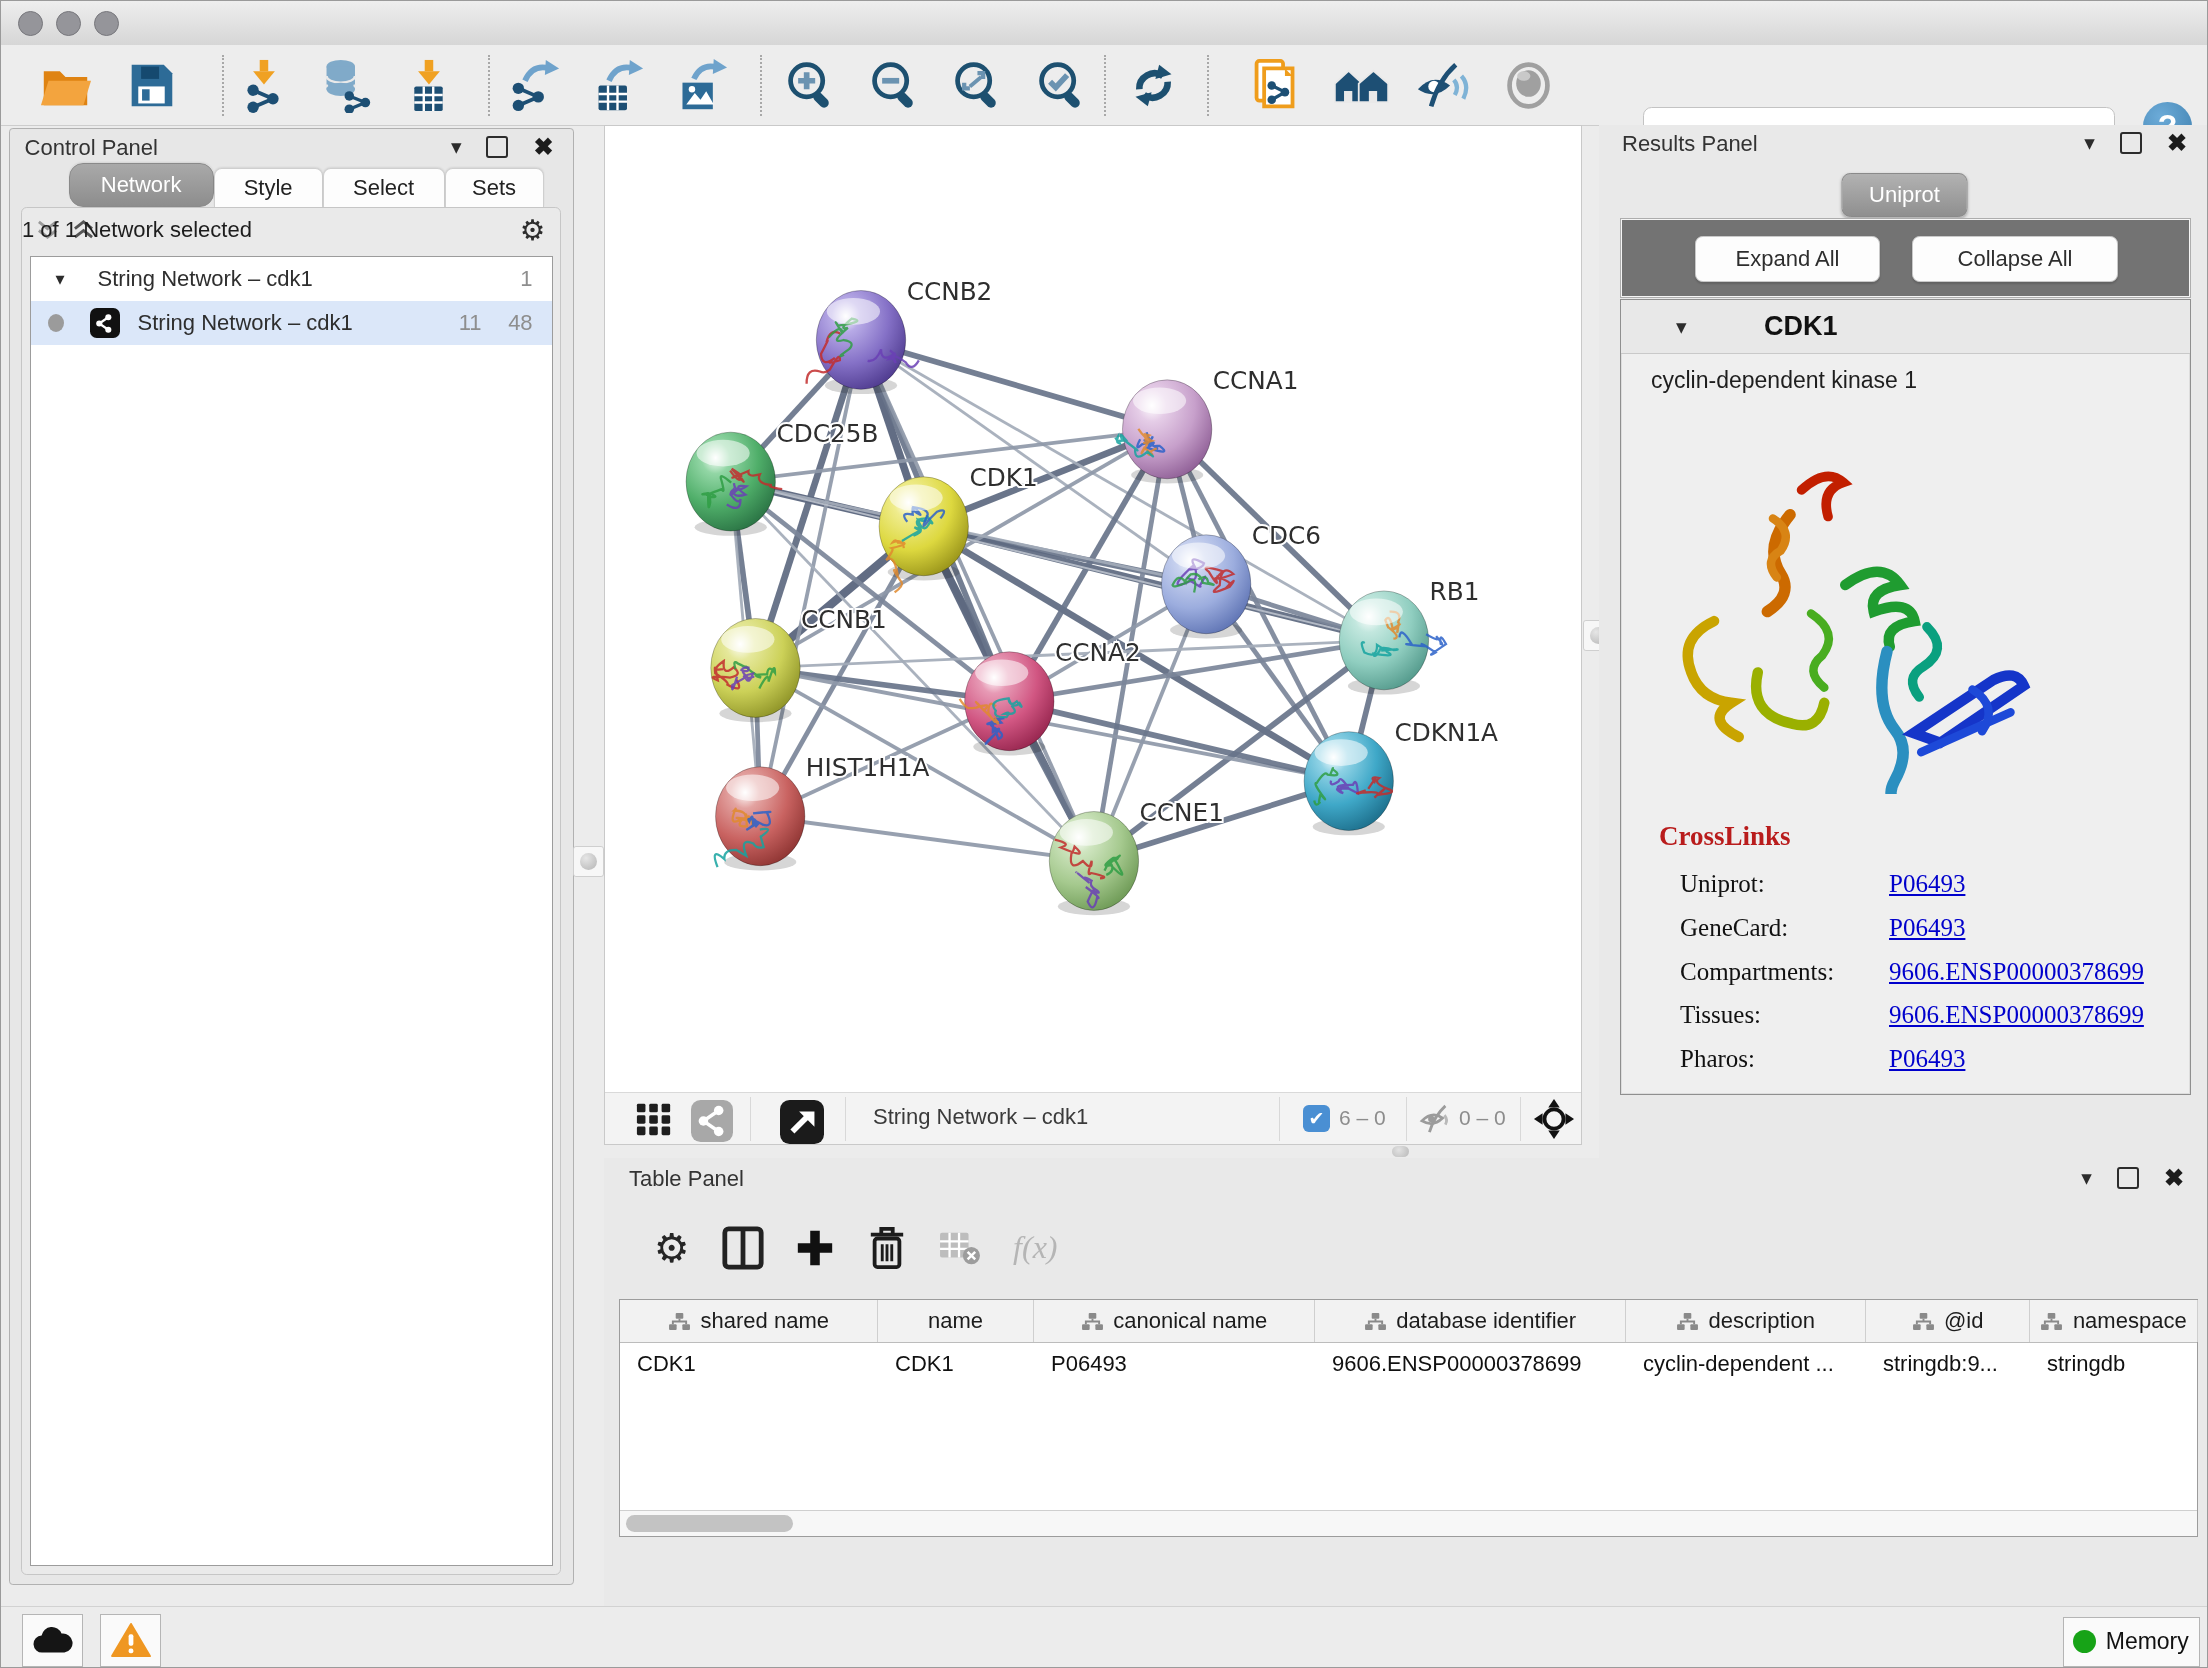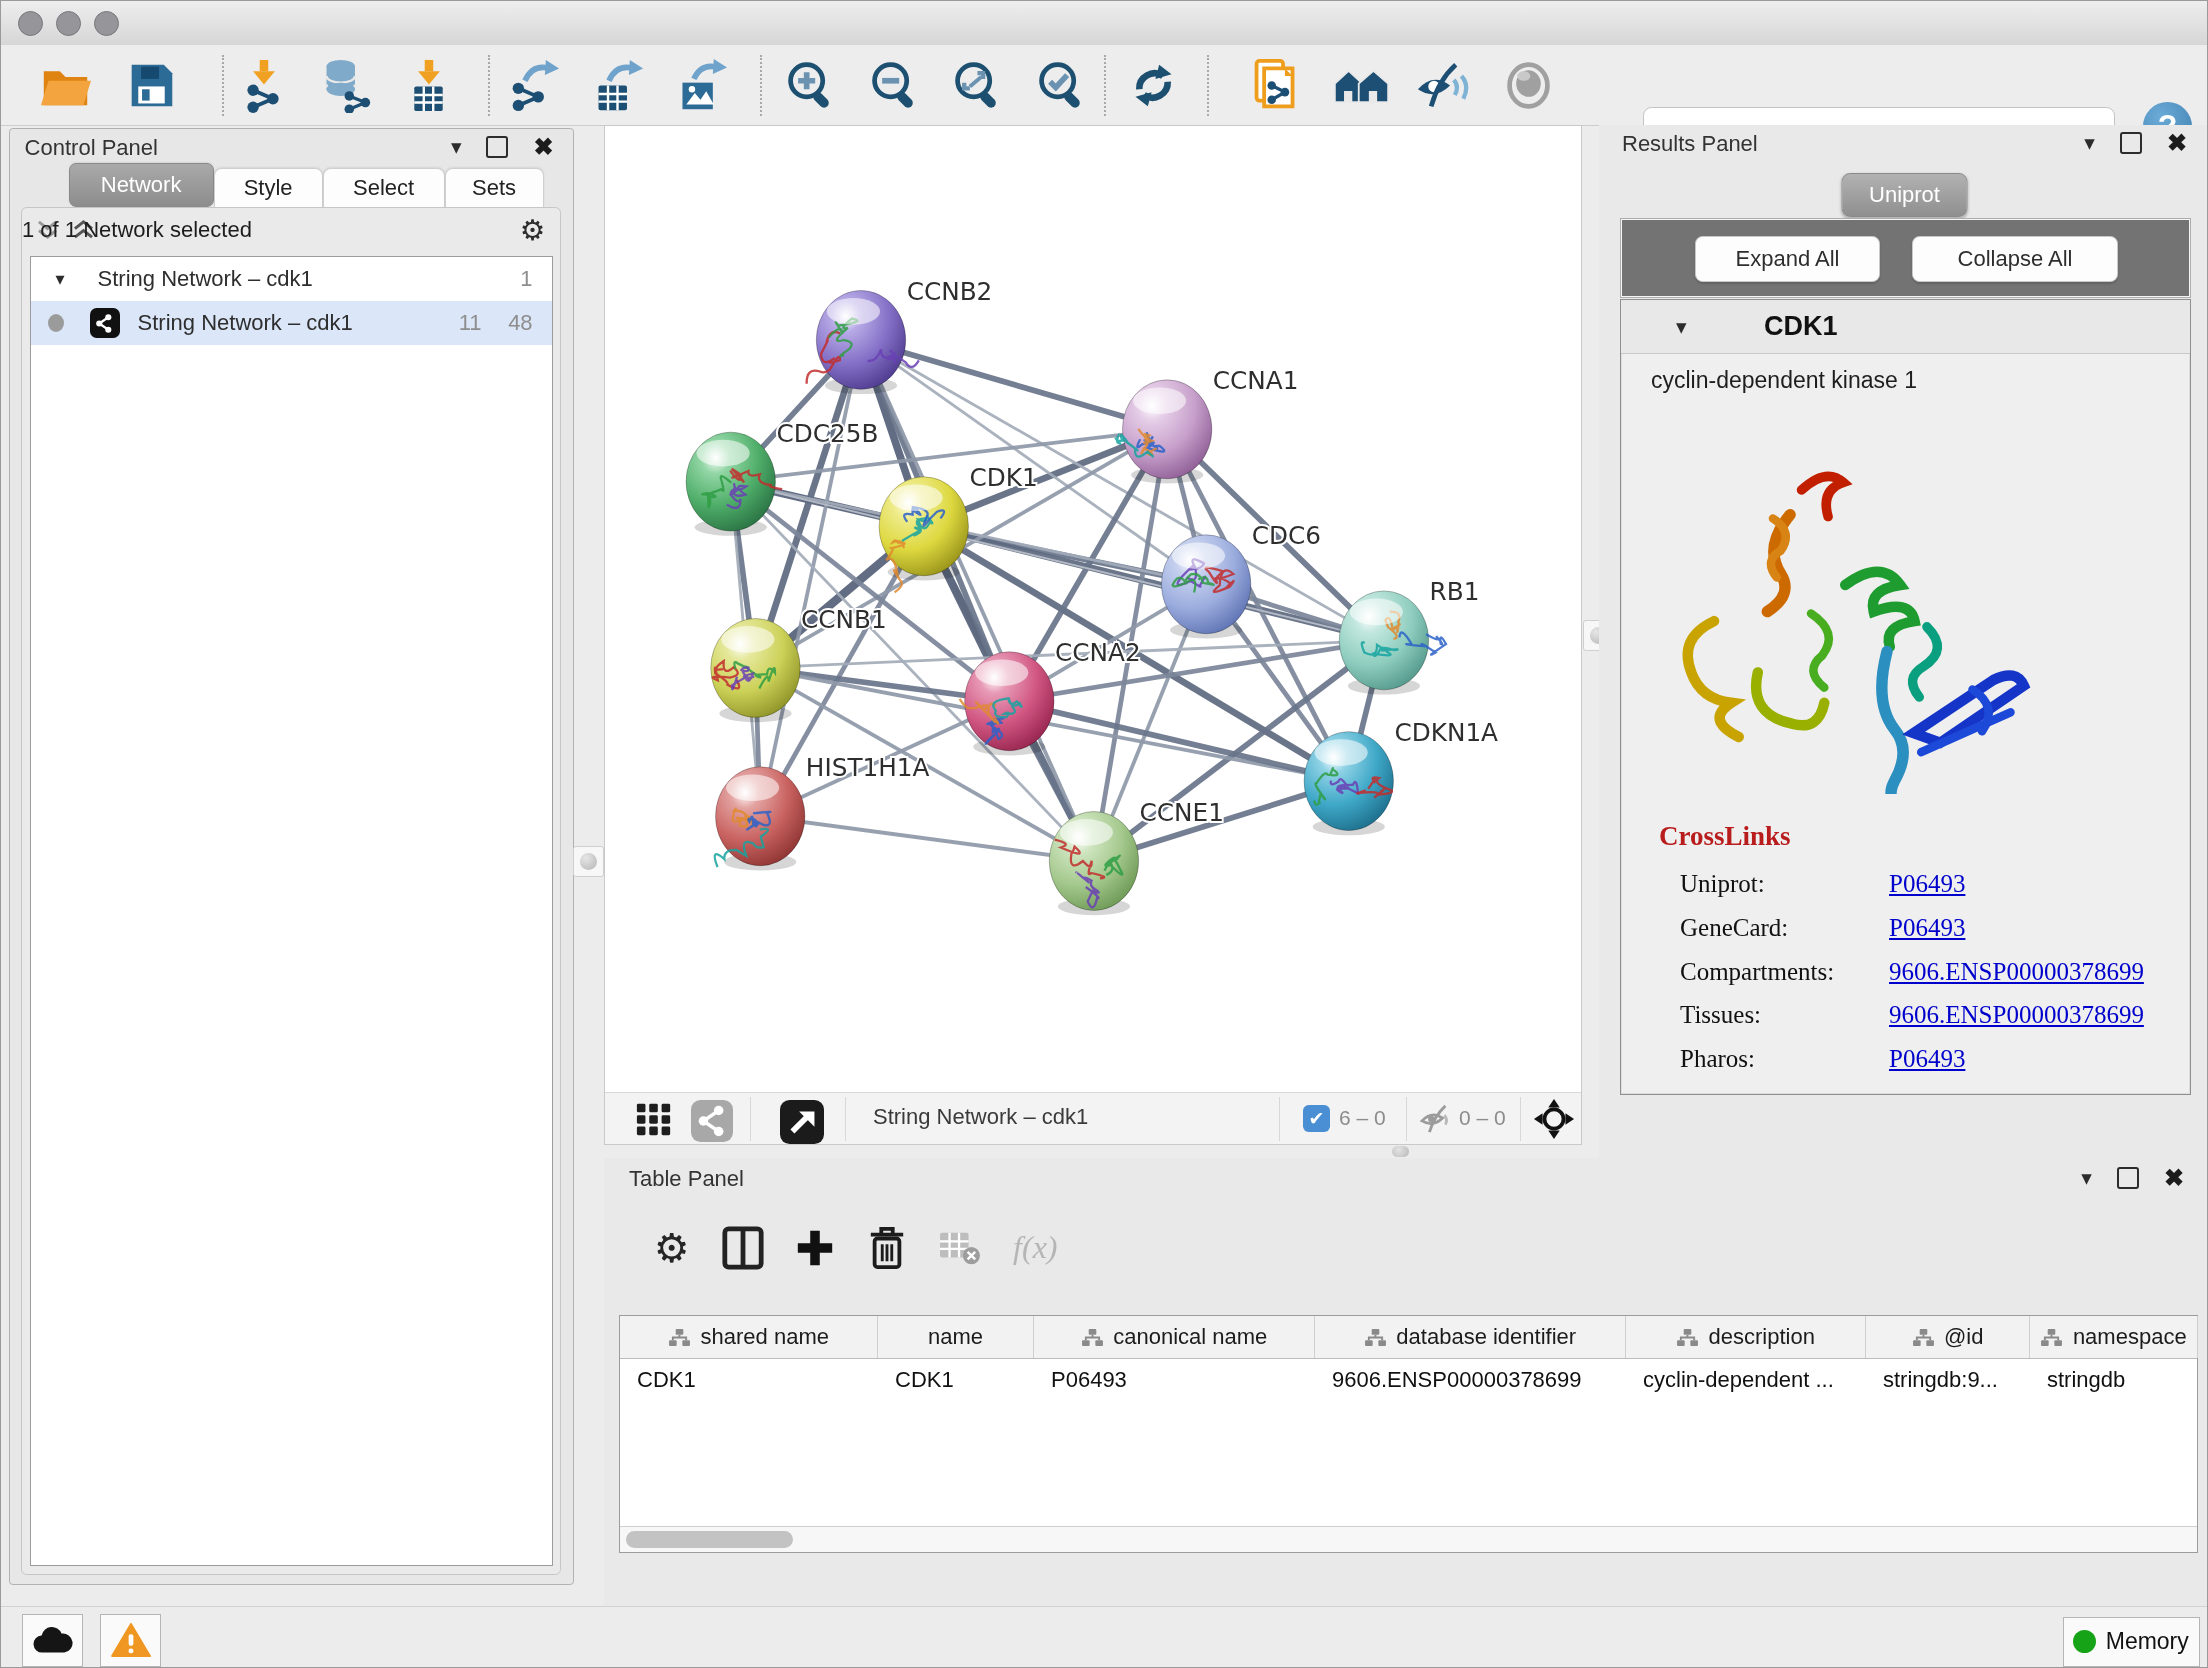--- a/index.html
+++ b/index.html
@@ -35,21 +35,21 @@
   .xctl{font-size:24px;font-weight:bold;color:#1c1c1c;cursor:pointer;line-height:1;}
   
   .cpanel{position:absolute;left:7.6px;top:127px;width:563px;height:1455px;
     background:#e7e7e7;border:1px solid #b1b1b1;border-radius:3.8px;}
   .cp-title{position:absolute;left:15px;top:5.7px;}
   .tabs{position:absolute;left:59px;top:36px;height:42px;display:flex;align-items:flex-end;}
   .tab{height:38px;display:flex;align-items:center;justify-content:center;
     font-size:22px;background:#fdfdfd;border:1px solid #cfcfcf;border-bottom:none;
     border-radius:7.6px 7.6px 0 0;color:#222;box-shadow:0 -1px 1.9px rgba(0,0,0,.08);cursor:pointer;}
   .tab.active{background:linear-gradient(#a9a9a9,#8d8d8d);color:#fff;
-    border:1px solid #8a8a8a;border-radius:7px;height:42px;}
+    border:1px solid #8a8a8a;border-radius:14px;height:42px;}
   .cp-inner{position:absolute;left:11.4px;right:11.4px;top:78px;bottom:9.5px;
     background:#eaeaea;border:1px solid #c6c6c6;border-radius:5.7px;}
   .cp-header{position:absolute;left:0;right:0;top:0;height:44px;display:flex;align-items:center;}
   .cp-header .summary{position:absolute;left:0;right:0;text-align:left;font-size:22px;color:#1d1d1d;}
   .gear{font-size:28.5px;color:#2d2d2d;cursor:pointer;}
   .cp-list{position:absolute;left:7.6px;right:7.6px;top:48px;bottom:7.6px;background:#fff;
     border:1px solid #9c9c9c;}
   .netrow{position:relative;height:44px;display:flex;align-items:center;font-size:22px;}
   .netrow .cnt{position:absolute;color:#8e8e8e;}
   .netrow.sel{background:#dbe7f9;}
@@ -100,21 +100,21 @@
   .xl-row{position:absolute;left:59px;height:42px;display:flex;align-items:center;font-size:25px;color:#111;}
   .xl-val{position:absolute;left:209px;color:#0000cc;text-decoration:underline;cursor:pointer;}
   
   .tpanel{position:absolute;left:603px;top:1157px;width:1605px;height:449px;background:#e9e9e9;}
   .tp-title{position:absolute;left:25px;top:7.6px;}
   .tp-toolbar{position:absolute;left:13.3px;top:44px;width:1579px;height:91px;}
   .tpbtn{position:absolute;top:21px;width:49px;height:49px;display:flex;align-items:center;
     justify-content:center;cursor:pointer;}
   .fx{font-family:"Liberation Serif",serif;font-style:italic;font-size:32px;color:#b5b5b5;}
   .ttable{position:absolute;left:15px;top:141px;width:1579px;height:238px;background:#fff;
-    border:1px solid #9c9c9c;box-sizing:border-box;margin-top:16px;}
+    border:1px solid #9c9c9c;box-sizing:border-box;}
   .thead{display:grid;grid-template-columns:258px 156px 281px 311px 240px 164px 168px;
     height:42px;background:#f2f2f2;border-bottom:1px solid #bcbcbc;}
   .th{display:flex;align-items:center;justify-content:center;gap:9.5px;font-size:22px;color:#1c1c1c;
     border-right:1px solid #cfcfcf;overflow:hidden;white-space:nowrap;cursor:pointer;}
   .trow{display:grid;grid-template-columns:258px 156px 281px 311px 240px 164px 168px;height:42px;}
   .td{display:flex;align-items:center;padding-left:17px;font-size:22px;color:#111;
     overflow:hidden;white-space:nowrap;}
   .hscroll{position:absolute;left:0;right:0;bottom:0;height:25px;background:#f7f7f7;
     border-top:1px solid #cfcfcf;}
   .hthumb{position:absolute;left:5.7px;top:3.8px;width:167px;height:17px;border-radius:8.6px;

